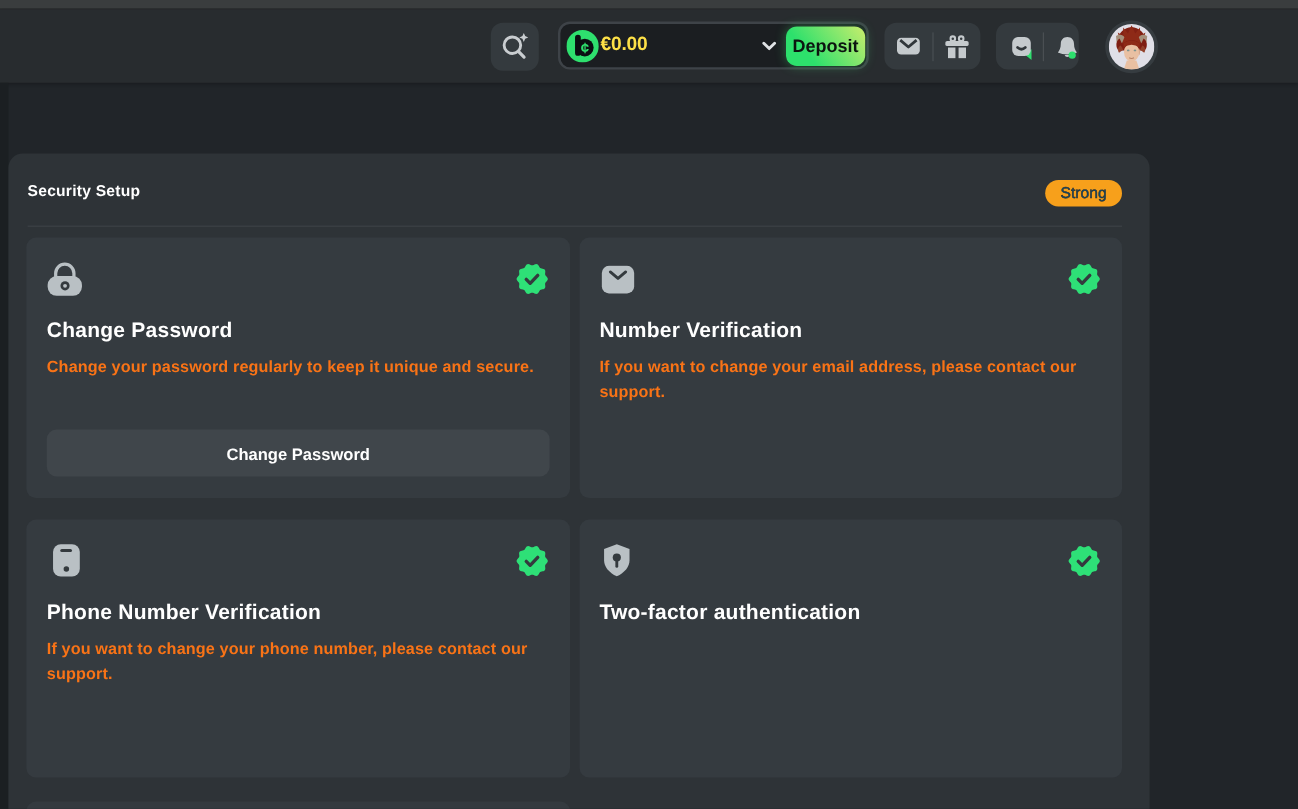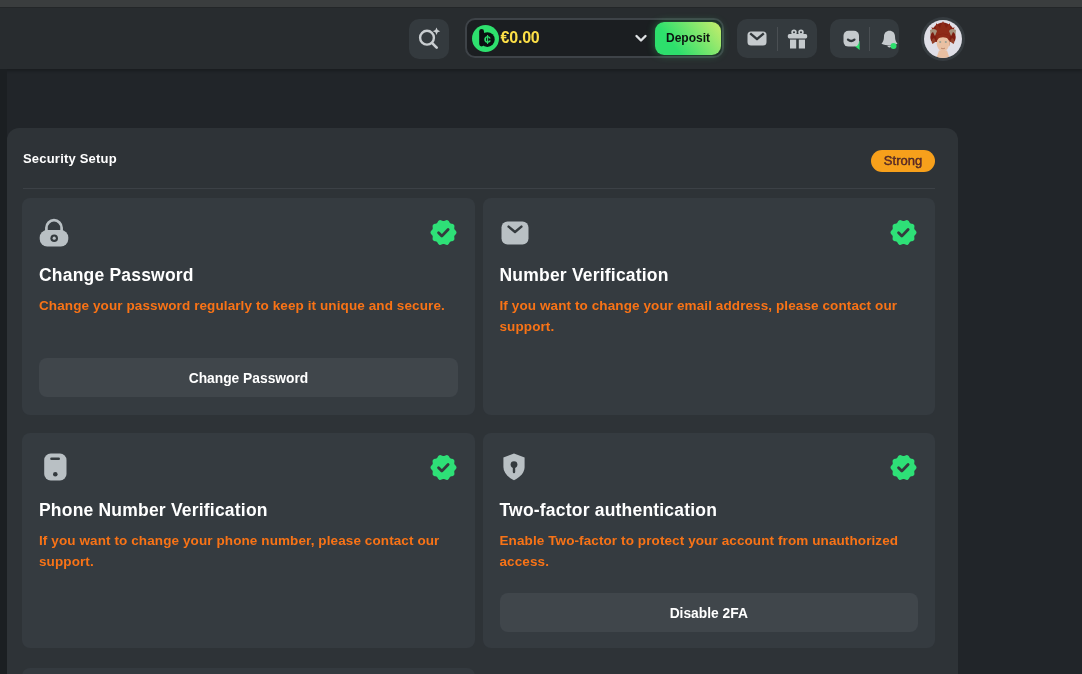--- a/index.html
+++ b/index.html
@@ -12,33 +12,33 @@
   #header { left:0; top:8px; width:1082px; height:61px; background:#282c2f; box-shadow:0 2px 3px rgba(0,0,0,0.25); }
   .hbtn { position:absolute; background:#343a3e; border-radius:10px; }
   #searchbtn { left:409px; top:11px; width:40px; height:40px; display:flex; align-items:center; justify-content:center; }
   #wallet { left:465px; top:10px; width:259px; height:40px; border-radius:10px; background:#1b1e21; border:2px solid #3e4348; }
   #coin { position:absolute; left:5px; top:4.5px; width:27px; height:27px; }
   #amount { position:absolute; left:33.5px; top:0; height:36px; line-height:36px; color:#fde047; font-weight:bold; font-size:16px; letter-spacing:-0.2px; }
   #chev { position:absolute; left:166px; top:7px; }
   #deposit { position:absolute; left:188px; top:2px; width:66px; height:33px; border-radius:9px;
      background:linear-gradient(52deg, #2de06c 28%, #8ce86d 72%, #c9ed6c 100%);
      box-shadow:0 0 9px rgba(70,225,120,0.38);
-     color:#10241a; font-weight:bold; font-size:12px; text-align:center; line-height:33px; color:#0c1410; }
+     color:#10241a; font-weight:bold; font-size:15px; text-align:center; line-height:33px; color:#0c1410; }
   #grp1 { left:737px; top:11px; width:80px; height:39px; display:flex; align-items:center; }
   #grp2 { left:830px; top:11px; width:69px; height:39px; display:flex; align-items:center; }
   .vdiv { width:1px; height:24px; background:#4a4f53; }
   .iconslot { flex:none; height:100%; display:flex; align-items:center; justify-content:center; position:relative; }
   #avatar { left:921px; top:9px; width:44px; height:44px; border-radius:50%; background:#363c40; display:flex; align-items:center; justify-content:center; }
   
   #leftstrip { left:0; top:69px; width:7px; height:605px; background:#1b1f22; }
   
   #panel { left:7px; top:128px; width:951px; height:560px; background:#2e3337; border-radius:12px; }
   #ptitle { position:absolute; left:16px; top:23px; color:#ffffff; font-weight:bold; font-size:13px; letter-spacing:0.2px; }
   #strongpill { position:absolute; left:864px; top:22px; width:64px; height:22px; background:#f7a01b; border-radius:11px;
-    color:#7f1d1d; font-size:13px; font-weight:normal; -webkit-text-stroke:0.4px #272b2e; text-align:center; line-height:22px; }
+    color:#0c4a6e; font-size:13px; font-weight:normal; -webkit-text-stroke:0.4px #272b2e; text-align:center; line-height:22px; }
   #pdivider { position:absolute; left:16px; top:60px; width:912px; height:1px; background:#3c4146; }
   .card { position:absolute; width:453px; background:#353b40; border-radius:8px; }
   #card1 { left:15px; top:70px; height:217px; }
   #card2 { left:475.5px; top:70px; width:452.5px; height:217px; }
   #card3 { left:15px; top:305px; height:215px; }
   #card4 { left:475.5px; top:305px; width:452.5px; height:215px; }
   #card4 .cbtn { bottom:16px; }
   #card5 { left:15px; top:540px; height:20px; border-radius:8px 8px 0 0; background:#343a3f; }
   .cicon { position:absolute; left:17px; top:18px; }
   .cbadge { position:absolute; right:18.5px; top:20.5px; width:27px; height:27px; }
@@ -189,19 +189,17 @@
       <svg class="cicon" style="top:20px;left:19px" width="24" height="28" viewBox="0 0 24 28">
         <path d="M12 0.6 L22.6 4.4 L22.6 14 C22.6 19.2 18.5 24.1 12 27.3 C5.5 24.1 1.4 19.2 1.4 14 L1.4 4.4 Z" fill="#b9c0c4"></path>
         <circle cx="12" cy="11.6" r="3.4" fill="#343a3e"></circle>
         <path d="M12 13.4 v5.6" stroke="#343a3e" stroke-width="2.4" stroke-linecap="round"></path>
       </svg>
       <svg class="cbadge" viewBox="0 0 24 24">
         <path d="M12.00 1.87 L12.54 1.79 L13.10 1.57 L13.70 1.28 L14.33 1.03 L14.97 0.92 L15.58 1.00 L16.11 1.29 L16.56 1.76 L16.93 2.33 L17.24 2.92 L17.57 3.42 L17.95 3.80 L18.44 4.05 L19.02 4.20 L19.67 4.33 L20.33 4.50 L20.92 4.78 L21.36 5.20 L21.62 5.75 L21.71 6.39 L21.67 7.07 L21.58 7.73 L21.55 8.34 L21.63 8.87 L21.88 9.35 L22.26 9.82 L22.72 10.30 L23.15 10.83 L23.46 11.40 L23.57 12.00 L23.46 12.60 L23.15 13.17 L22.72 13.70 L22.26 14.18 L21.88 14.65 L21.63 15.13 L21.55 15.66 L21.58 16.27 L21.67 16.93 L21.71 17.60 L21.62 18.25 L21.36 18.80 L20.92 19.22 L20.33 19.50 L19.67 19.67 L19.02 19.80 L18.44 19.95 L17.95 20.20 L17.57 20.58 L17.24 21.08 L16.93 21.67 L16.56 22.24 L16.11 22.71 L15.58 23.00 L14.97 23.08 L14.33 22.97 L13.70 22.72 L13.10 22.43 L12.54 22.21 L12.00 22.13 L11.46 22.21 L10.90 22.43 L10.30 22.72 L9.67 22.97 L9.03 23.08 L8.42 23.00 L7.89 22.71 L7.44 22.24 L7.07 21.67 L6.76 21.08 L6.43 20.58 L6.05 20.20 L5.56 19.95 L4.98 19.80 L4.33 19.67 L3.67 19.50 L3.08 19.22 L2.64 18.80 L2.38 18.25 L2.29 17.61 L2.33 16.93 L2.42 16.27 L2.45 15.66 L2.37 15.13 L2.12 14.65 L1.74 14.18 L1.28 13.70 L0.85 13.17 L0.54 12.60 L0.43 12.00 L0.54 11.40 L0.85 10.83 L1.28 10.30 L1.74 9.82 L2.12 9.35 L2.37 8.87 L2.45 8.34 L2.42 7.73 L2.33 7.07 L2.29 6.39 L2.38 5.75 L2.64 5.20 L3.08 4.78 L3.67 4.50 L4.33 4.33 L4.98 4.20 L5.56 4.05 L6.05 3.80 L6.43 3.42 L6.76 2.92 L7.07 2.33 L7.44 1.76 L7.89 1.29 L8.42 1.00 L9.03 0.92 L9.67 1.03 L10.30 1.28 L10.90 1.57 L11.46 1.79 L12.00 1.87 Z" fill="#2ee077"></path>
         <path d="m7.6 12.3 2.9 2.9 5.6-5.9" fill="none" stroke="#343a3e" stroke-width="2.5" stroke-linecap="round" stroke-linejoin="round"></path>
       </svg>
       <div class="ctitle">Two-factor authentication</div>
-      <div class="cdesc">Enable Two-factor to protect your account from unauthorized access.</div>
-      <div class="cbtn">Disable 2FA</div>
     </div>
 
     <div class="card" id="card5"></div>
   </div>
 </div>
 
 </body></html>

